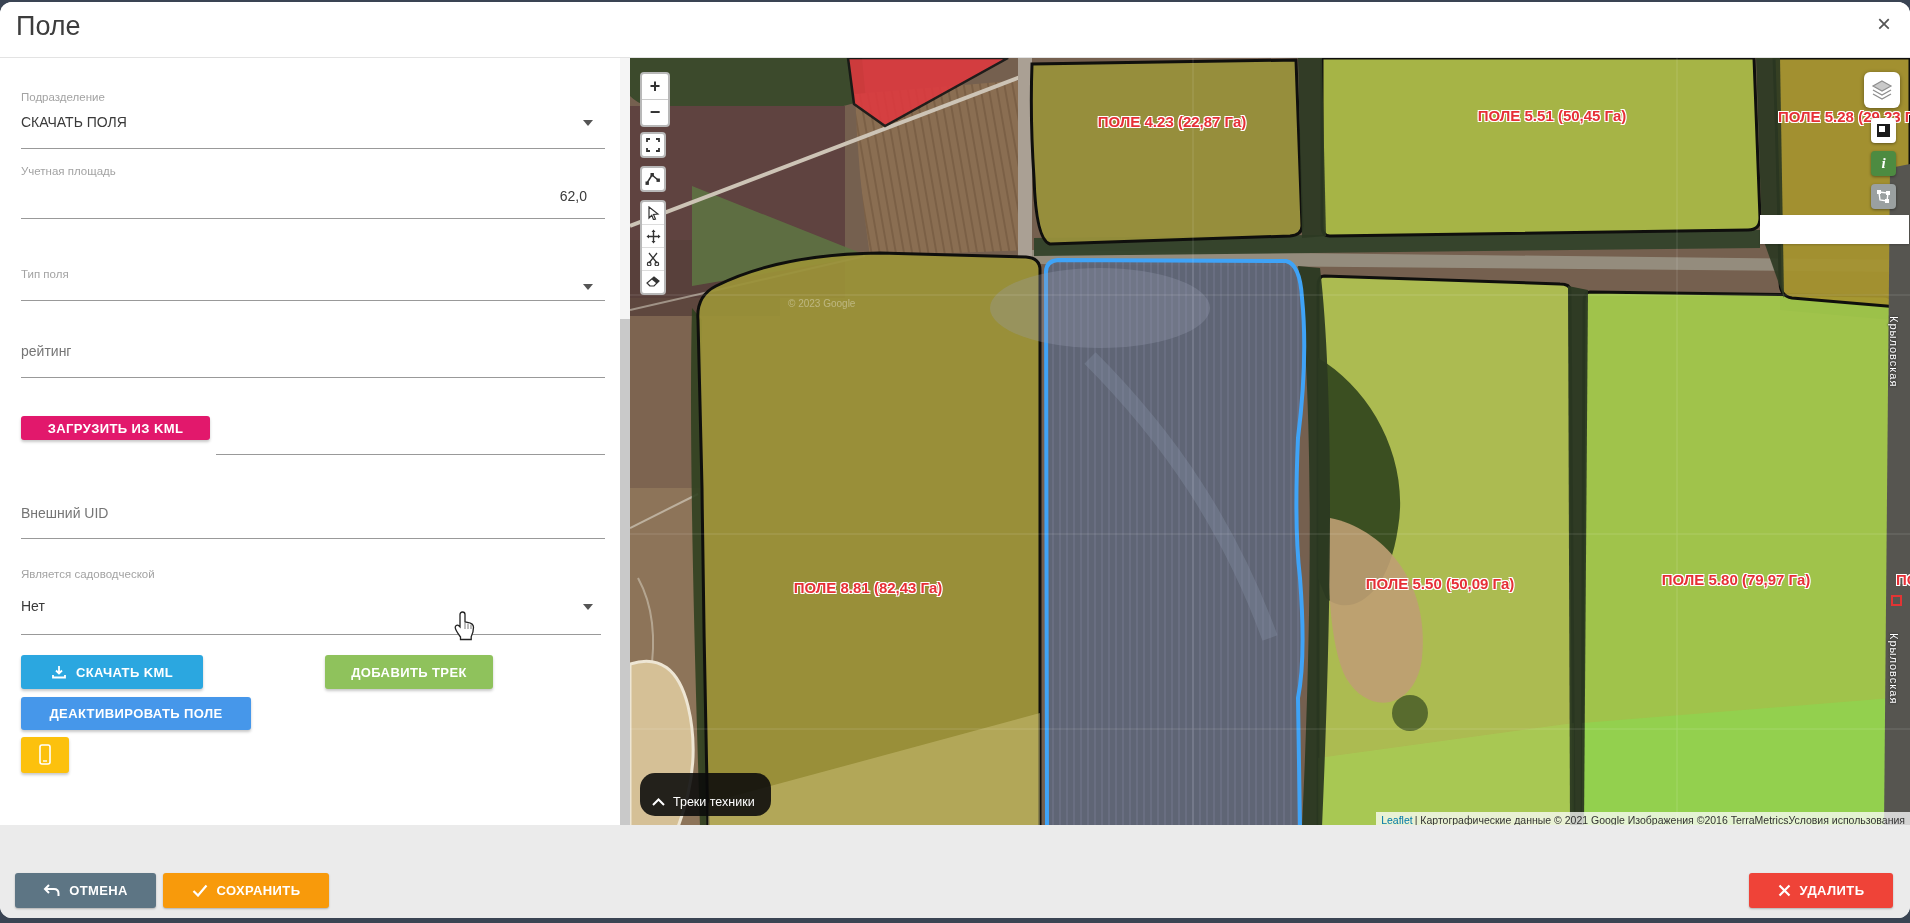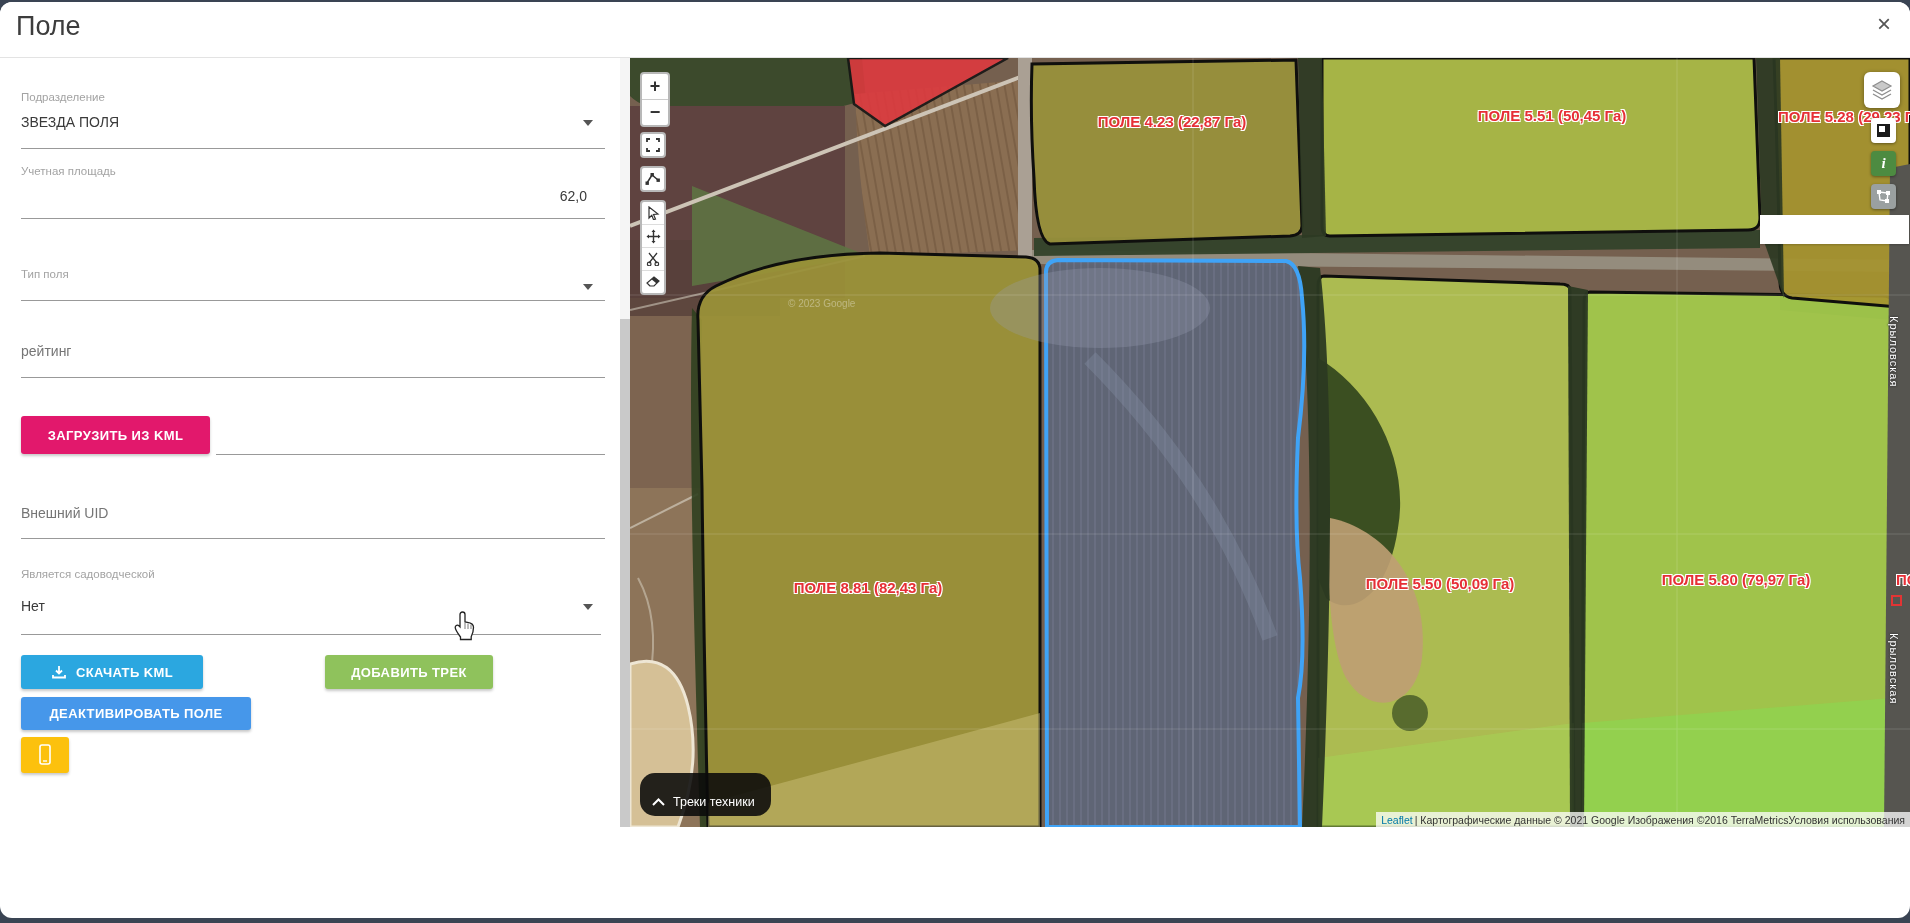--- a/index.html
+++ b/index.html
@@ -77,37 +77,37 @@
 <div class="dialog">
 
   <div class="dlg-header">
     <div class="dlg-title">Поле</div>
     <div class="close-btn">×</div>
   </div>
 
   <div class="form">
 
     <div class="flabel" style="left:21px;top:33px;">Подразделение</div>
-    <div class="fvalue" style="left:21px;top:56px;">ЗВЕЗДА ПОЛЯ</div>
+    <div class="fvalue" style="left:21px;top:56px;">СКАЧАТЬ ПОЛЯ</div>
     <div class="dd" style="left:583px;top:62px;"></div>
     <div class="uline" style="left:21px;top:90px;width:584px;"></div>
 
     <div class="flabel" style="left:21px;top:107px;">Учетная площадь</div>
     <div class="fvalue" style="left:21px;top:130px;width:566px;text-align:right;">62,0</div>
     <div class="uline" style="left:21px;top:160px;width:584px;"></div>
 
     <div class="flabel" style="left:21px;top:210px;">Тип поля</div>
     <div class="fvalue" style="left:21px;top:220px;"></div>
     <div class="dd" style="left:583px;top:226px;"></div>
     <div class="uline" style="left:21px;top:242px;width:584px;"></div>
 
     <input class="fph" style="left: 21px; top: 285px; width: 400px;" placeholder="рейтинг">
     <div class="uline" style="left:21px;top:319px;width:584px;"></div>
 
-    <div class="btn" style="left:21px;top:358px;width:189px;height:38px;background:#e2186c;">ЗАГРУЗИТЬ ИЗ KML</div>
+    <div class="btn" style="left:21px;top:358px;width:189px;height:24px;background:#e2186c;">ЗАГРУЗИТЬ ИЗ KML</div>
     <div class="uline" style="left:216px;top:396px;width:389px;"></div>
 
     <input class="fph" style="left: 21px; top: 447px; width: 400px;" placeholder="Внешний UID">
     <div class="uline" style="left:21px;top:480px;width:584px;"></div>
 
     <div class="flabel" style="left:21px;top:510px;">Является садоводческой</div>
     <div class="fvalue" style="left:21px;top:540px;">Нет</div>
     <div class="dd" style="left:583px;top:546px;"></div>
     <div class="uline" style="left:21px;top:576px;width:580px;"></div>
 
@@ -302,14 +302,35 @@
       <span>Треки техники</span>
     </div>
 
     <div class="attribution">
       <span class="lf">Leaflet</span>
       <span>| Картографические данные © 2021 Google Изображения ©2016 TerraMetrics</span>
       <span>Условия использования</span>
     </div>
   </div>
 
+  <div class="footer">
+    <div class="fbtn" style="left:15px;width:141px;background:#5d7584;">
+      <svg width="17" height="14" viewBox="0 0 17 14">
+        <path d="M6 1 L2 5 L6 9" fill="none" stroke="#fff" stroke-width="2"></path>
+        <path d="M2 5 H11 C14 5 15.5 7 15.5 9.5 V12" fill="none" stroke="#fff" stroke-width="2"></path>
+      </svg>
+      <span>ОТМЕНА</span>
+    </div>
+    <div class="fbtn" style="left:163px;width:166px;background:#f89a0b;">
+      <svg width="16" height="13" viewBox="0 0 16 13">
+        <path d="M1.5 7 L6 11.5 L14.5 1.5" fill="none" stroke="#fff" stroke-width="2.2"></path>
+      </svg>
+      <span>СОХРАНИТЬ</span>
+    </div>
+    <div class="fbtn" style="right:17px;width:144px;background:#ef4338;">
+      <svg width="13" height="13" viewBox="0 0 13 13">
+        <path d="M1.5 1.5 L11.5 11.5 M11.5 1.5 L1.5 11.5" stroke="#fff" stroke-width="2.2"></path>
+      </svg>
+      <span>УДАЛИТЬ</span>
+    </div>
+  </div>
 
 </div>
 
 </body></html>

